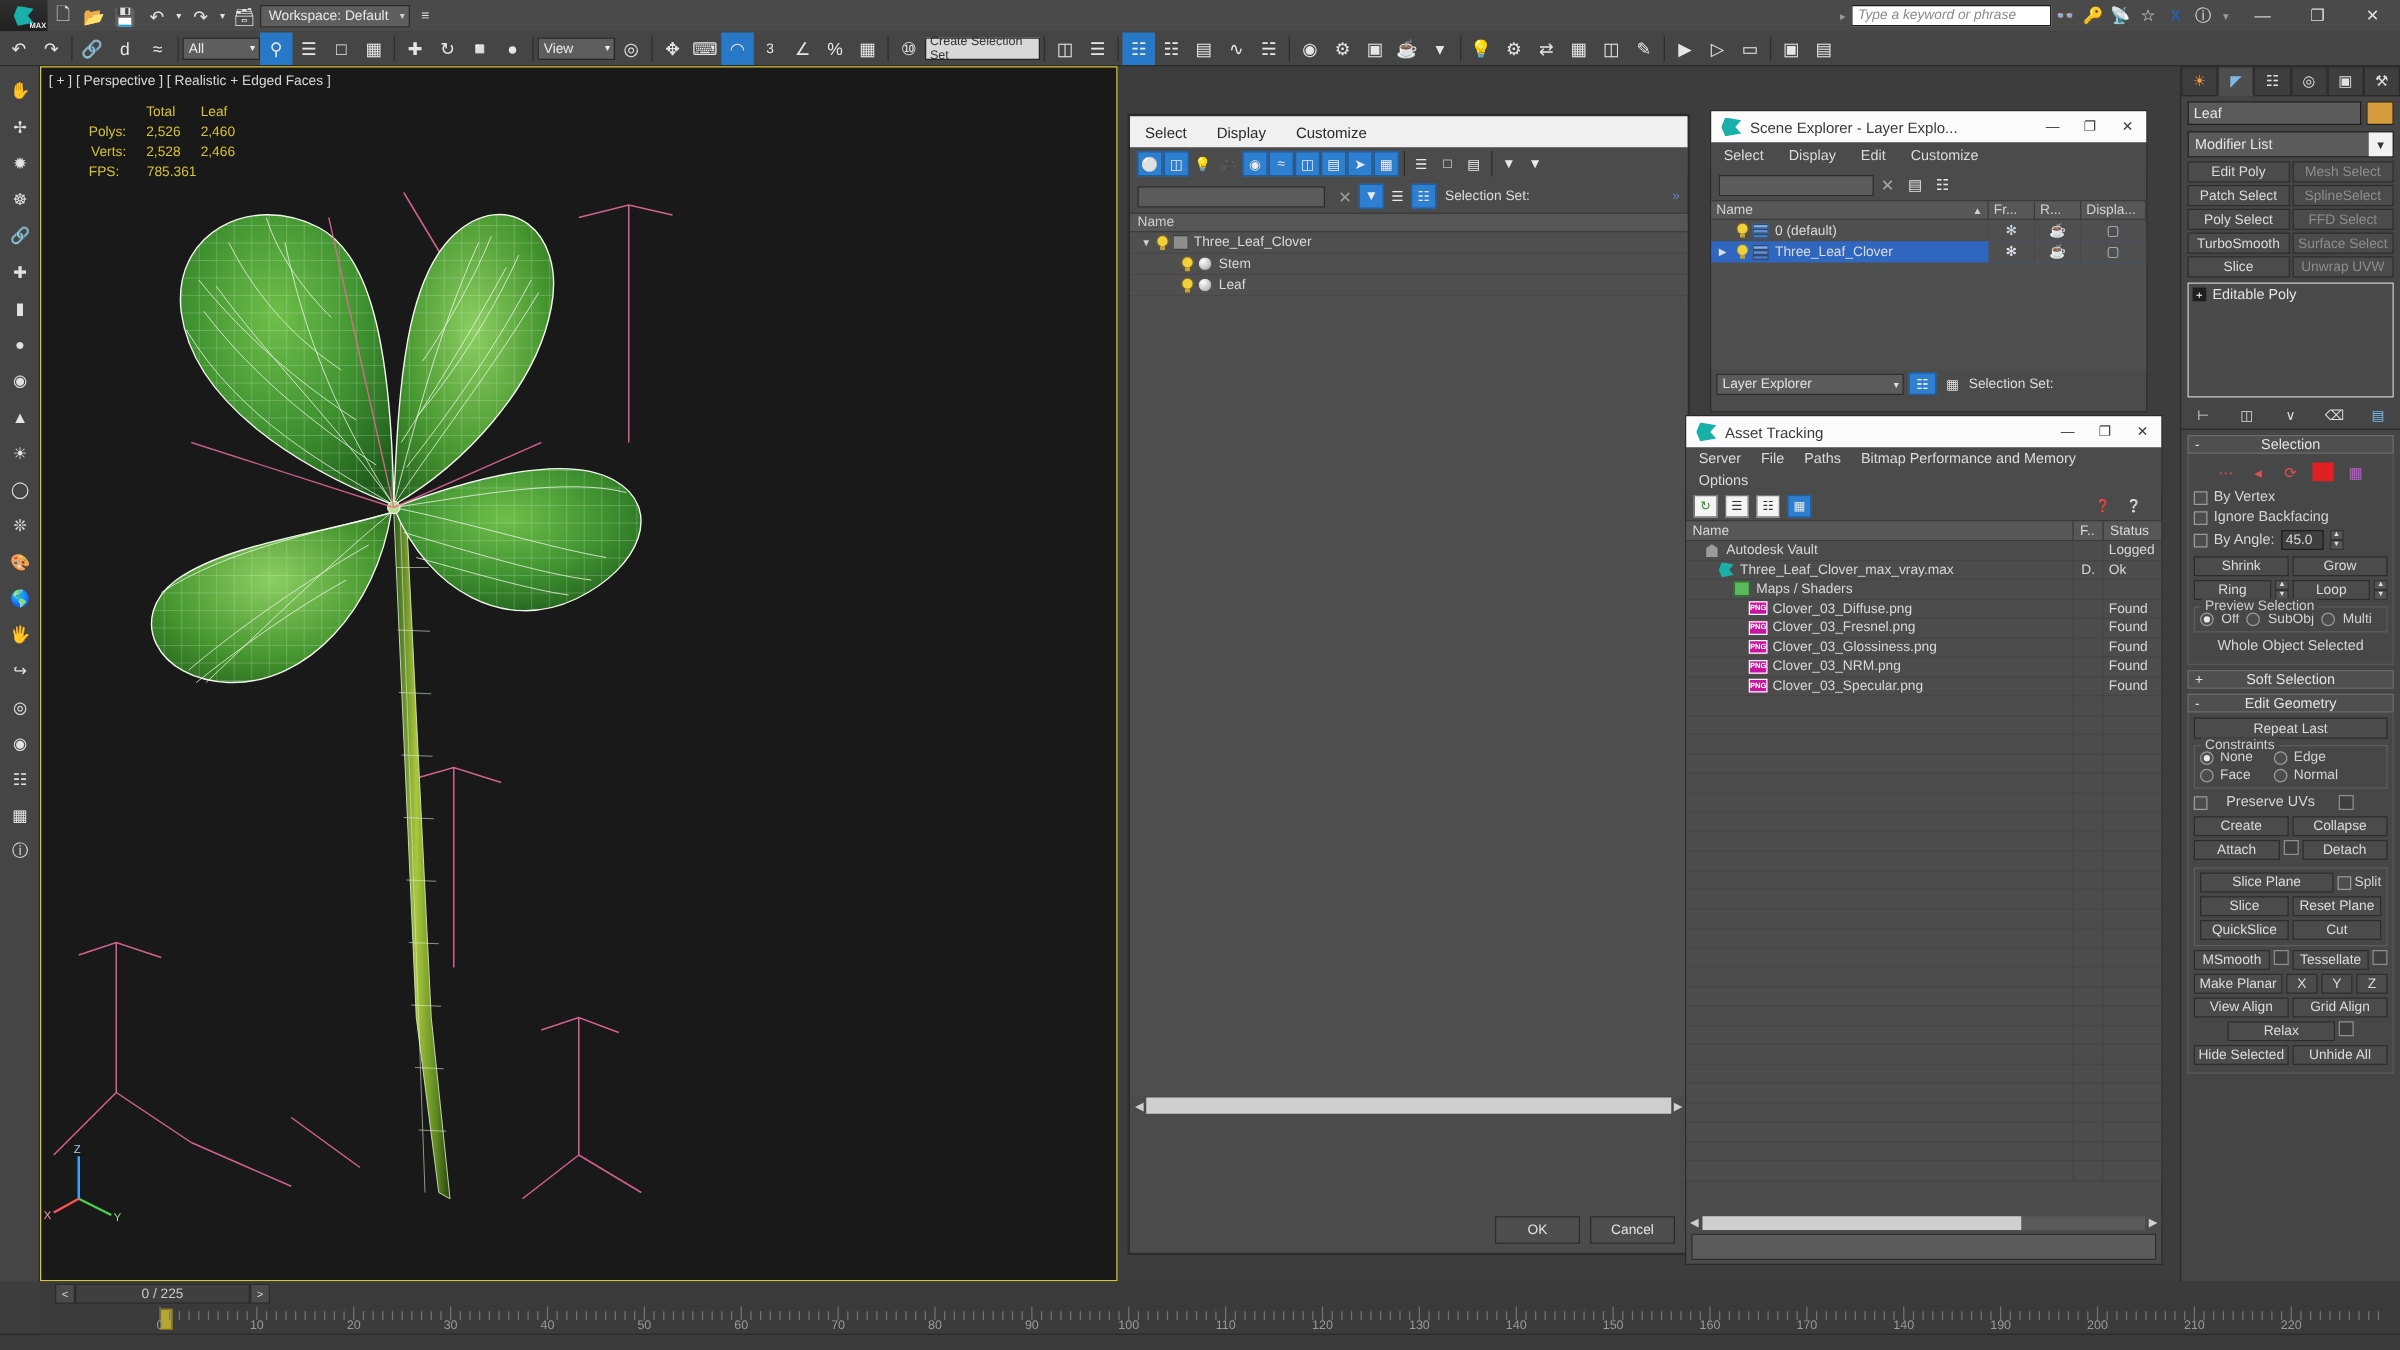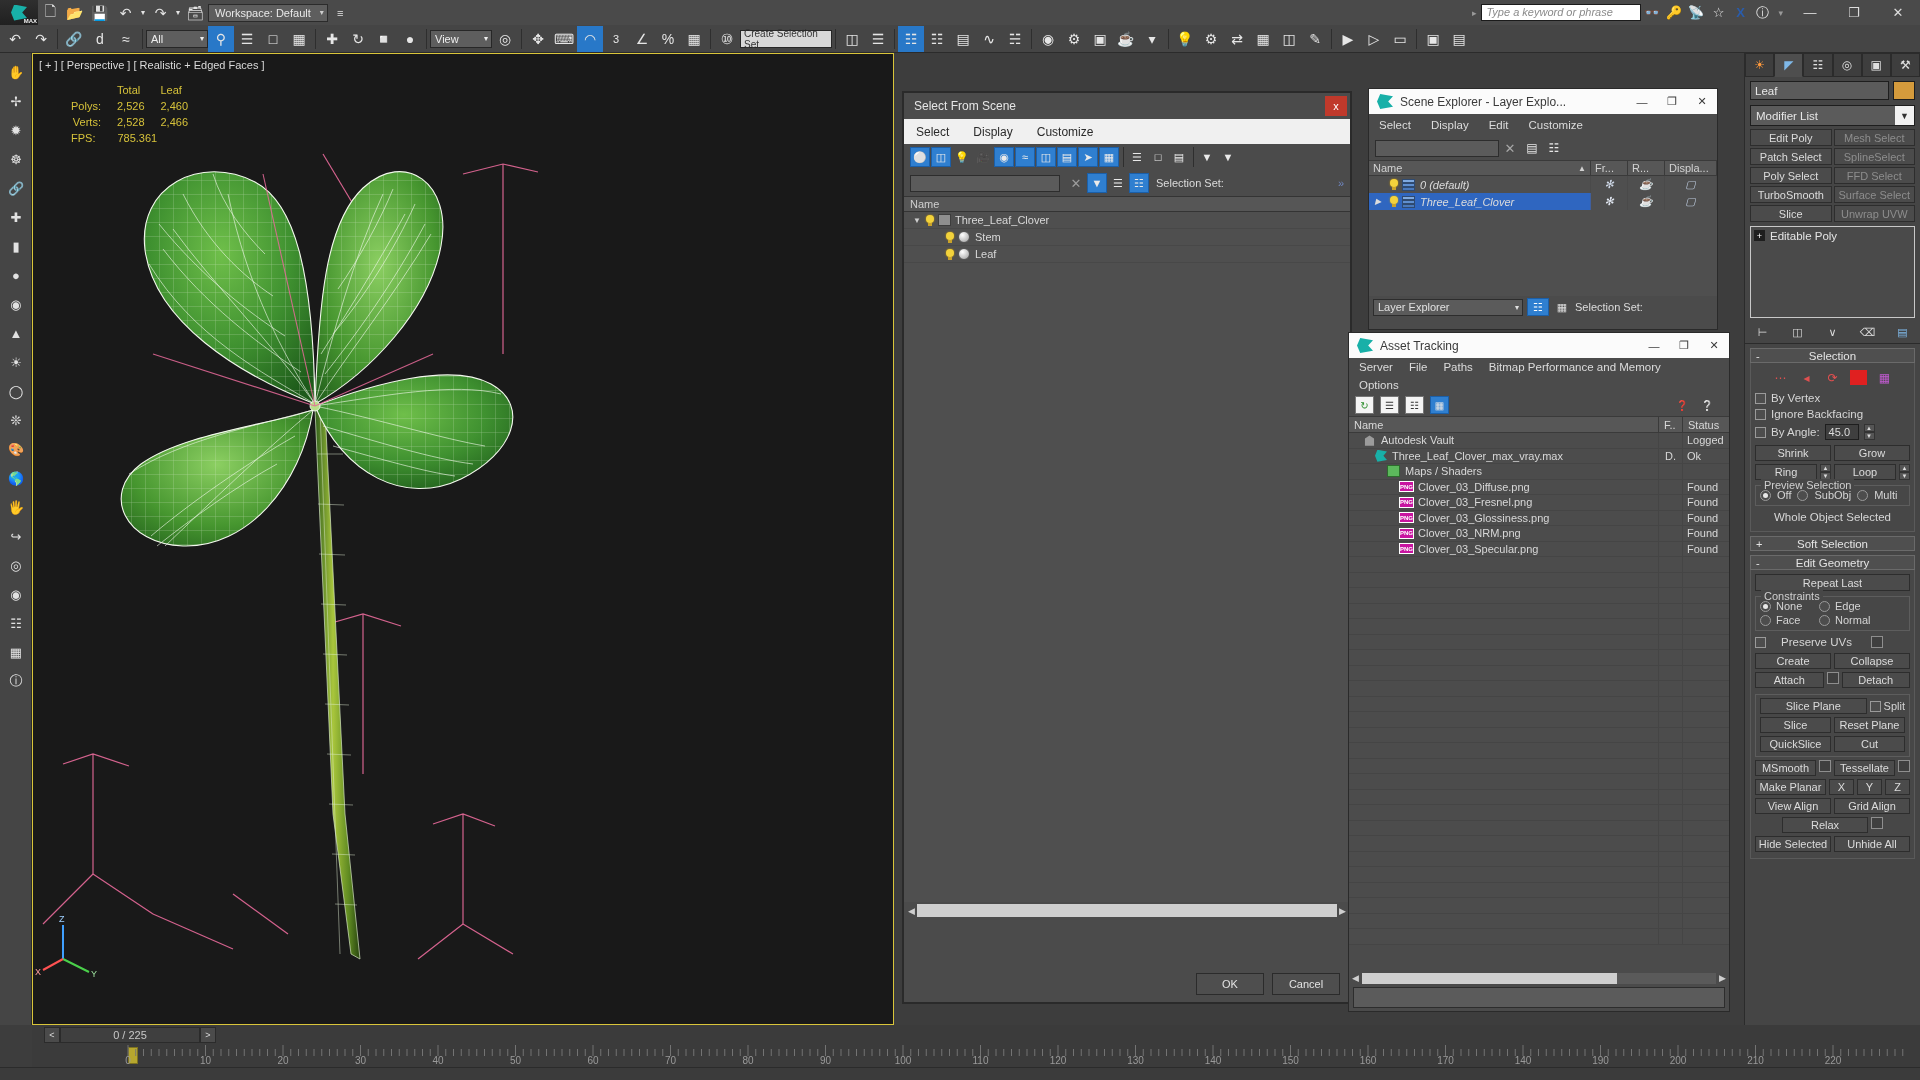--- a/index.html
+++ b/index.html
@@ -513,24 +513,20 @@
         <line x1="0" y1="0" x2="26" y2="13" stroke="#4ad04a" stroke-width="2"></line>
         <line x1="0" y1="0" x2="-20" y2="11" stroke="#ff5252" stroke-width="2"></line>
         <text x="-4" y="-37" fill="#9fd0ff" font-size="9">Z</text>
         <text x="28" y="18" fill="#9fe29f" font-size="9">Y</text>
         <text x="-28" y="16" fill="#ffa0a0" font-size="9">X</text>
       </g>
     </svg>
   </div>
 
   <div class="sfs">
-    <div class="sfs-title">
-      <span>Select From Scene</span>
-      <div class="sfs-close">x</div>
-    </div>
     <div class="sfs-menu">
       <div class="mi">Select</div>
       <div class="mi">Display</div>
       <div class="mi">Customize</div>
     </div>
     <div class="sfs-tb">
       <div class="fi on">⚪</div>
       <div class="fi on">◫</div>
       <div class="fi">💡</div>
       <div class="fi">🎥</div>
@@ -613,21 +609,21 @@
     </div>
     <div class="grid-hdr">
       <div style="flex:1;">
         <span>Name</span>
         <span style="position:absolute;right:4px;font-size:8px;">▲</span>
       </div>
       <div style="width:37px;">Fr...</div>
       <div style="width:37px;">R...</div>
       <div style="width:52px;">Displa...</div>
     </div>
-    <div style="height:120px;background:#4f4f4f;font-style:italic;">
+    <div style="height:120px;background:#4f4f4f;">
       <div class="se-row">
         <div class="c" style="flex:1;justify-content:flex-start;padding-left:6px;">
           <span style="width:13px;font-size:8px;"></span>
           <span class="bulb"></span>
           <span class="stack">
               <i style="top:0;background:#7ea9e0;"></i>
               <i style="top:4px;background:#5f8fd0;"></i>
               <i style="top:8px;background:#4a79bc;"></i>
             </span>
           <span>0 (default)</span>

